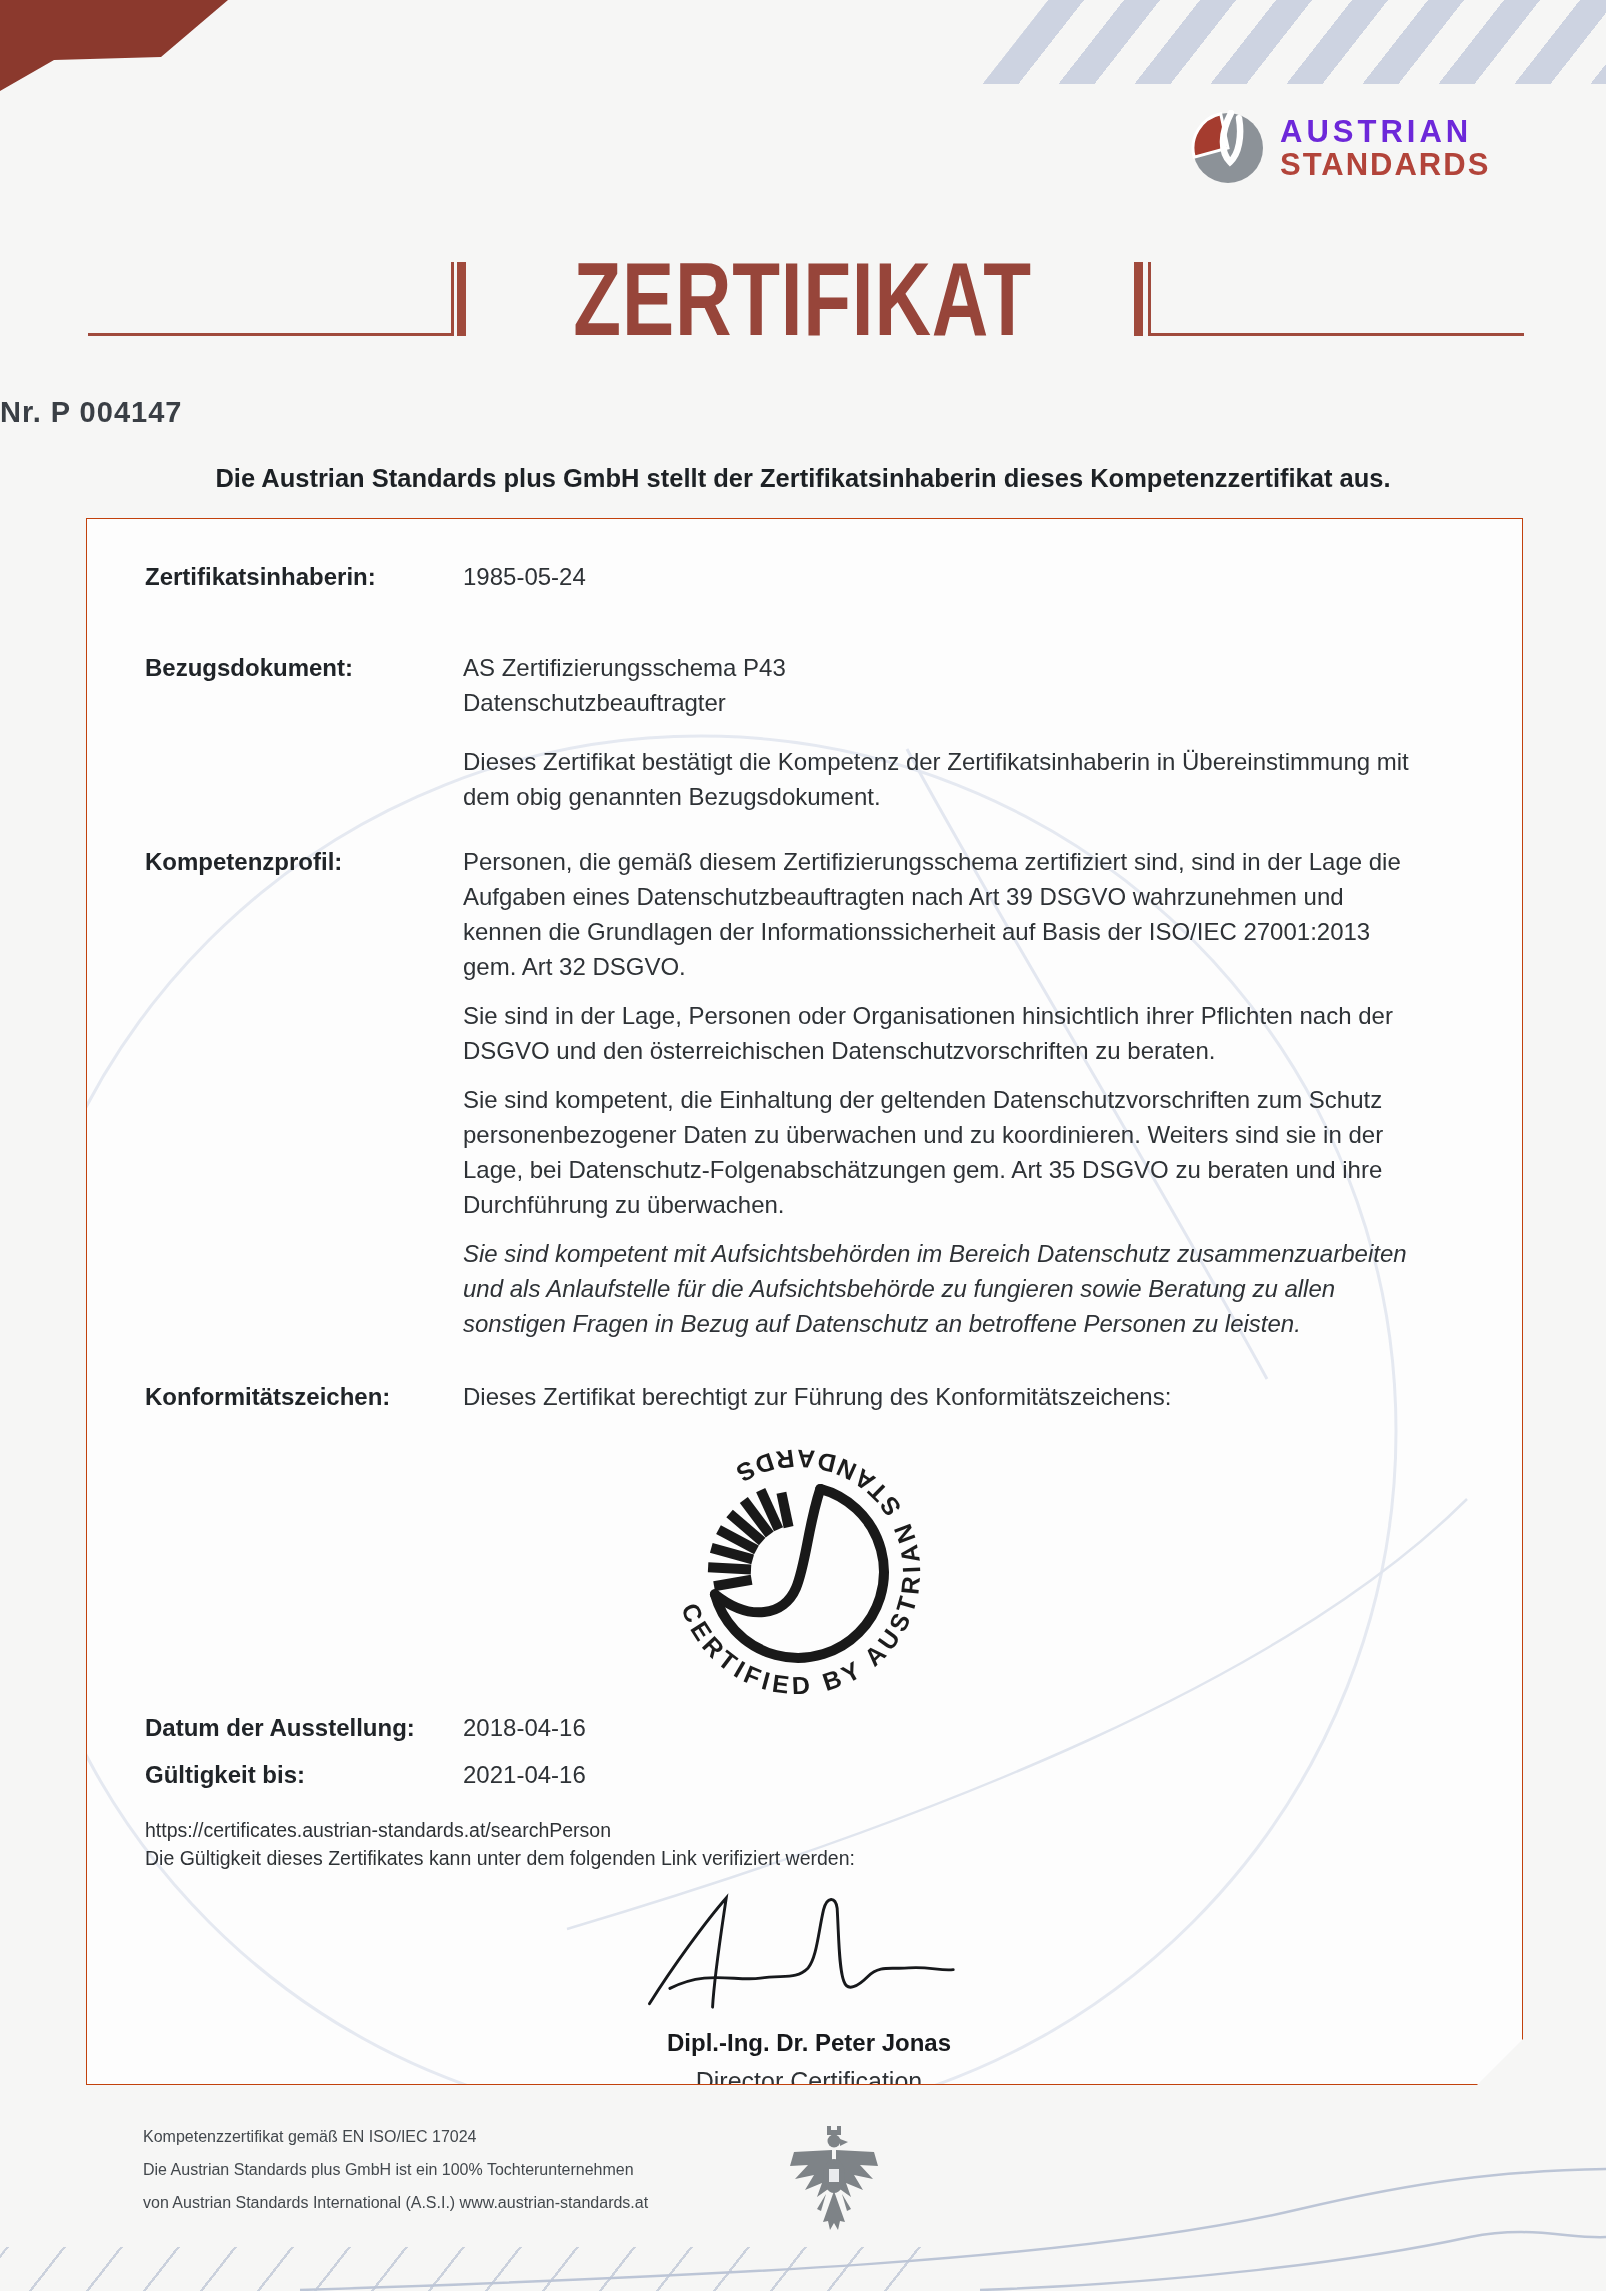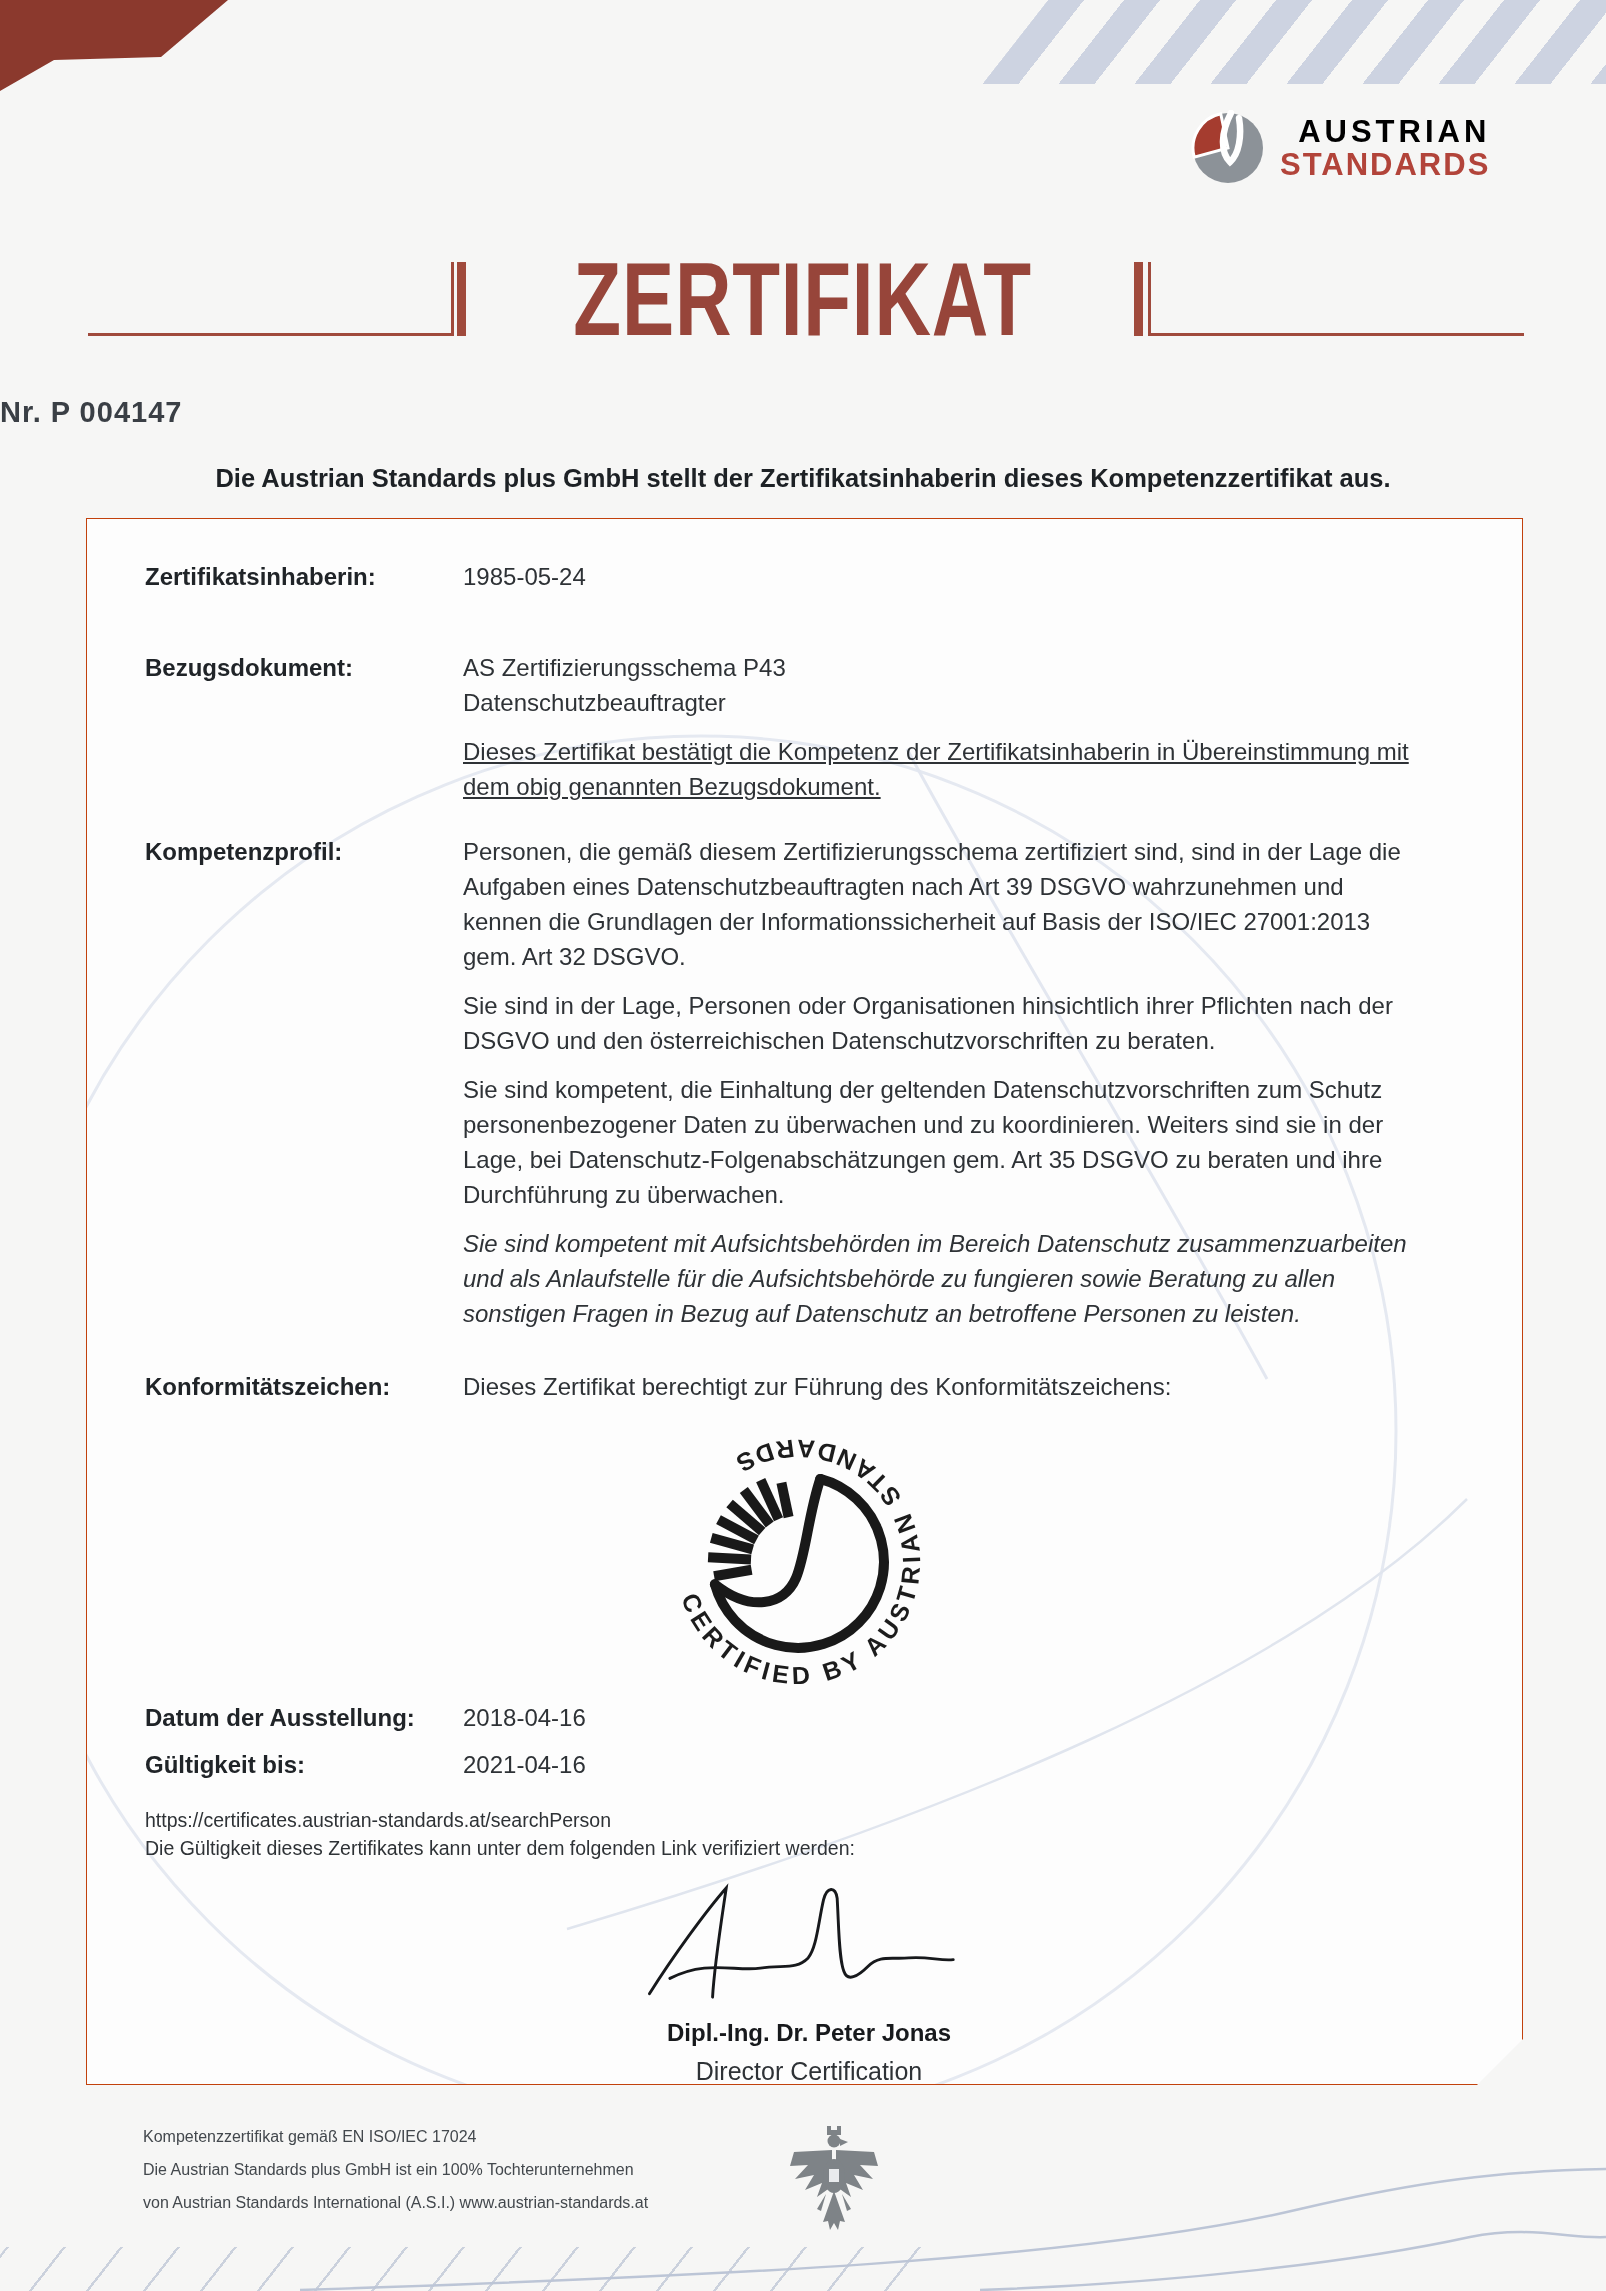--- a/index.html
+++ b/index.html
@@ -22,21 +22,21 @@
   }
   .deco-slashes{
     position:absolute;top:2247px;left:6px;width:930px;height:44px;
     background:repeating-linear-gradient(to right,#c6cdda 0 3px,rgba(0,0,0,0) 3px 57px);
     transform:skewX(-38deg);transform-origin:0 0;opacity:.9;
   }
   .page-deco-svg{position:absolute;left:0;top:0;z-index:0;pointer-events:none;}
   
   .brand{position:absolute;left:1190px;top:110px;display:flex;align-items:center;z-index:3;}
   .brand-text{margin-left:14px;line-height:1;}
-  .brand-l1{font-size:31px;font-weight:600;letter-spacing:4px;color:#000000;text-align:right;}
+  .brand-l1{font-size:31px;font-weight:600;letter-spacing:4px;color:#6d28d9;}
   .brand-l2{font-size:31px;font-weight:700;letter-spacing:2px;color:#b2443a;margin-top:2px;}
   
   .flank{position:absolute;top:262px;height:74px;z-index:2;}
   .flank .h-line{position:absolute;bottom:0;height:3px;background:#a04a3c;}
   .flank .v-thin{position:absolute;top:0;bottom:0;width:3px;background:#a04a3c;}
   .flank .v-thick{position:absolute;top:0;bottom:0;width:9px;background:#a04a3c;}
   .flank-left{left:88px;width:378px;}
   .flank-left .h-line{left:0;right:14px;}
   .flank-left .v-thin{right:12px;}
   .flank-left .v-thick{right:0;}
@@ -66,21 +66,21 @@
     z-index:2;overflow:hidden;
   }
   .box-watermark{position:absolute;left:0;top:0;}
   .box-content{position:relative;padding:40px 40px 0 58px;font-size:24px;line-height:35px;}
   .row{display:grid;grid-template-columns:318px 1fr;}
   .lbl{font-weight:700;color:#202428;}
   .val{color:#2e3236;}
   .val .bold{font-weight:700;}
   .para{margin:0 0 14px 0;max-width:960px;}
   .para:last-child{margin-bottom:12px;font-style:italic;}
-  .stmt{margin-top:14px;max-width:960px;text-decoration:underline;}
+  .stmt{margin-top:24px;max-width:960px;}
   .row-holder{margin-bottom:56px;}
   .row-reference{margin-bottom:30px;}
   .row-competence{margin-bottom:26px;}
   .mark-wrap{margin:8px 0 16px 498px;width:310px;height:272px;}
   .row-issue{margin-bottom:12px;}
   .row-valid{margin-bottom:24px;}
   .verify{font-size:19.5px;line-height:28px;color:#2e3236;margin-bottom:14px;}
   .sig-block{width:520px;margin-left:404px;text-align:center;}
   .sig-name{font-size:24px;font-weight:700;color:#17191c;margin-top:2px;}
   .sig-title{font-size:25px;color:#2e3236;margin-top:4px;}

